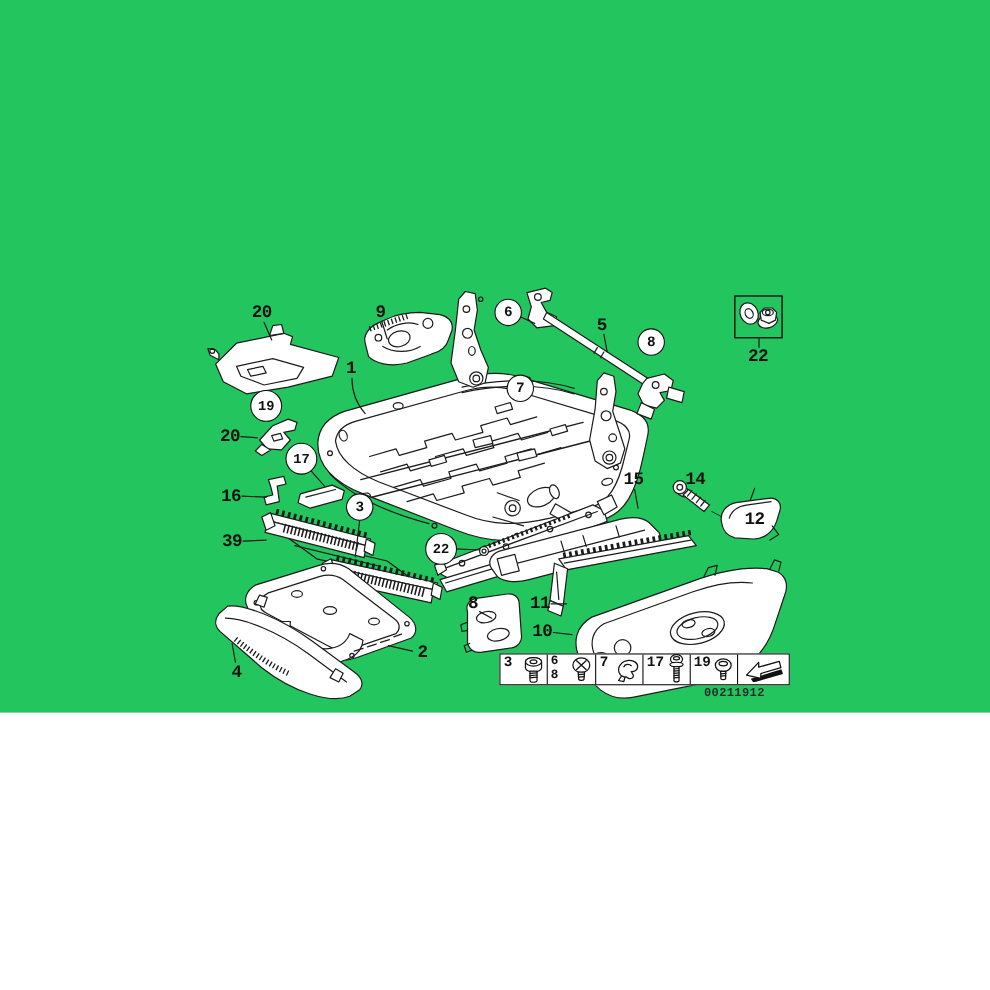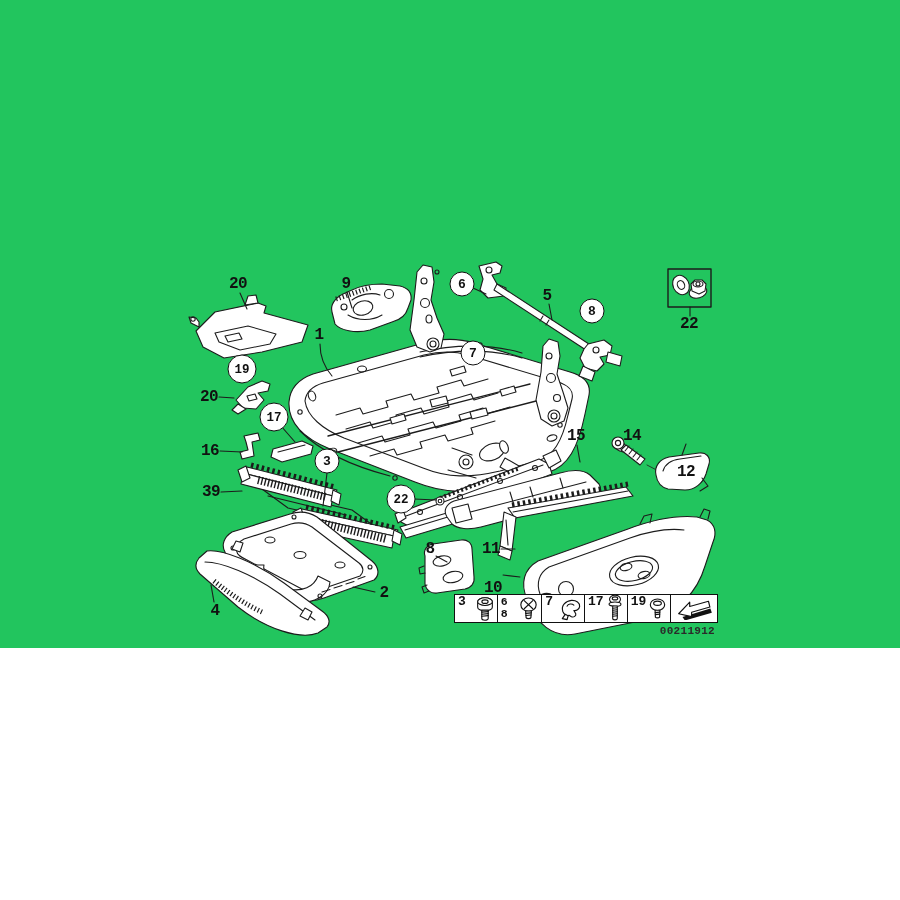--- a/index.html
+++ b/index.html
@@ -21,21 +21,21 @@
       border:1.4px solid #111;box-sizing:border-box;background:#fff;}
   .lcell{position:relative;border-right:1.4px solid #111;box-sizing:border-box;height:100%;}
   .lcell:last-child{border-right:none;}
   .lnum{position:absolute;left:3px;top:0px;font-size:13px;font-weight:bold;color:#111;line-height:13px;}
   .lnum.two{font-size:11.5px;line-height:12px;top:1px;}
   .licon{position:absolute;right:1px;bottom:0px;}
   .licon svg{display:block;}
   .licon svg *{stroke:#111;fill:#fff;stroke-width:1.2;stroke-linecap:round;stroke-linejoin:round;}
   .licon svg .dk{fill:#111;stroke:none;}
   .licon svg .nf{fill:none;}
-  #footer-code{position:absolute;left:640px;top:625px;width:75px;text-align:right;
+  #footer-code{position:absolute;left:640px;top:625px;width:75px;
       font-size:11px;font-weight:bold;color:#2a2a2a;letter-spacing:0.3px;}
 </style>
 </head>
 <body>
 
 <div id="stage">
 
 <svg id="artwork" width="900" height="900" viewBox="0 0 900 900">
 
   <g>
@@ -286,21 +286,21 @@
       <div class="callout circled" style="left: 274px; top: 417px; width: 27px; height: 27px; font-size: 12.5px;">17</div>
       <div class="callout plain" style="left: 210px; top: 451px;">16</div>
       <div class="callout circled" style="left: 327px; top: 461px;">3</div>
       <div class="callout plain" style="left: 211px; top: 492px;">39</div>
       <div class="callout circled" style="left: 401px; top: 499px; width: 27px; height: 27px; font-size: 12.5px;">22</div>
       <div class="callout plain" style="left: 576px; top: 426px; margin-top: 10px;">15</div>
       <div class="callout plain" style="left: 632px; top: 436px;">14</div>
       <div class="callout plain" style="left: 686px; top: 436px; margin-top: 36px;">12</div>
       <div class="callout plain" style="left: 430px; top: 549px;">8</div>
       <div class="callout plain" style="left: 491px; top: 549px;">11</div>
-      <div class="callout plain" style="left: 493px; top: 588px;">10</div>
+      <div class="callout plain" style="left: 493px; top: 574px;">10</div>
       <div class="callout plain" style="left: 384px; top: 593px;">2</div>
       <div class="callout plain" style="left: 215px; top: 611px;">4</div>
     </div>
 
 <div id="legend">
   <div class="lcell" style="width:43px">
     <span class="lnum">3</span>
     <span class="licon">
       <svg width="22" height="27" viewBox="0 0 24 29">
         <path d="M4,7 A8,4.2 0 0 1 20,7 L20,13 A8,4.2 0 0 1 4,13 Z"></path>

